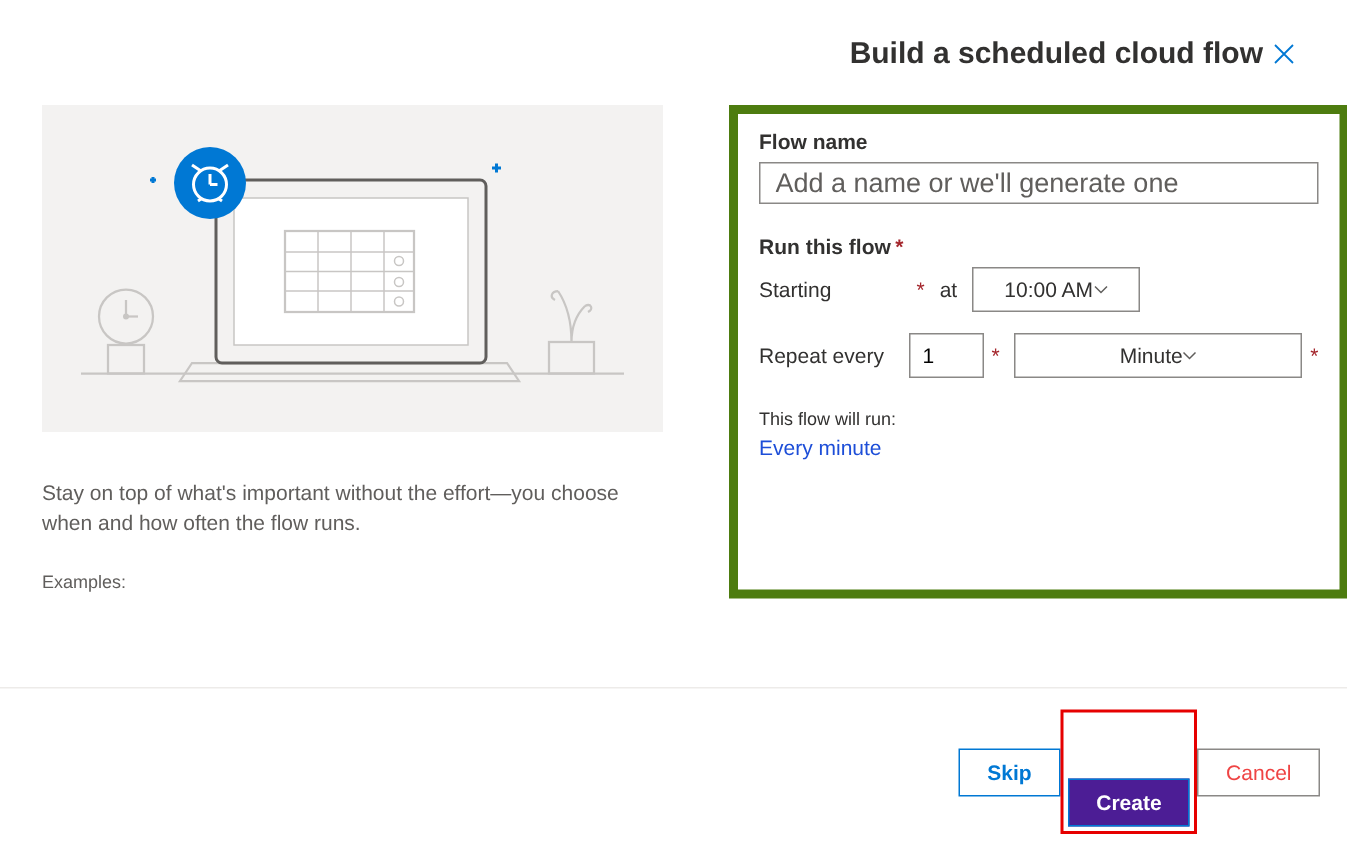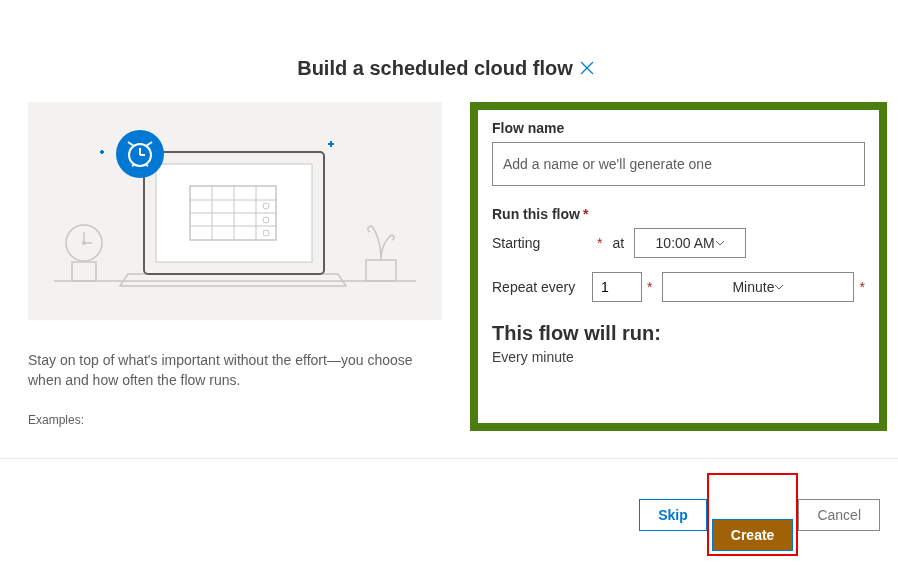--- a/index.html
+++ b/index.html
@@ -10,24 +10,23 @@
       background: #ffffff;
       width: 898px;
       height: 570px;
       position: relative;
     }
     .container {
       padding: 22px 28px 0 28px;
     }
     .header {
       display: flex;
-      justify-content: center;
+      justify-content: flex-end;
       align-items: center;
       margin-bottom: 20px;
-      margin-top: 32px;
     }
     .title {
       font-size: 20px;
       font-weight: 600;
       color: #323130;
     }
     .close-btn {
       width: 28px;
       height: 28px;
       display: flex;
@@ -46,22 +45,23 @@
     }
     .illustration {
       width: 414px;
       height: 218px;
       background: #f3f2f1;
       position: relative;
       margin-bottom: 24px;
     }
     .right-col {
       flex: 1;
-      border: 8px solid #4d7c0f;
+      border: 6px solid #4d7c0f;
       padding: 10px 14px 14px 14px;
+      margin-left: 16px;
     }
     .desc {
       color: #605e5c;
       font-size: 14px;
       line-height: 1.45;
       margin-bottom: 22px;
       margin-top: 30px;
     }
     .examples-label {
       color: #605e5c;
@@ -77,24 +77,24 @@
     }
     .field-label {
       font-weight: 600;
       font-size: 14px;
       color: #323130;
       margin-bottom: 6px;
     }
     .req { color: #a4262c; margin-left: 3px; }
     .text-input {
       width: 100%;
-      height: 44px;
+      height: 28px;
       border: 1px solid #8a8886;
       padding: 0 10px;
-      font-size: 14px;
+      font-size: 18px;
       font-family: inherit;
       color: #4c1d95;
     }
     .text-input::placeholder { color: #605e5c; }
     .section { margin-bottom: 20px; }
     .row {
       display: flex;
       align-items: center;
       margin-bottom: 14px;
       font-size: 14px;
@@ -140,28 +140,28 @@
       justify-content: center;
       padding: 0 10px;
       margin-left: 10px;
       font-size: 14px;
     }
     .chevron {
       width: 10px;
       height: 10px;
     }
     .summary-label {
-      font-weight: 700;
-      font-size: 20px;
+      font-weight: 400;
+      font-size: 12px;
       margin-bottom: 4px;
       margin-top: 20px;
     }
     .summary-text {
       font-size: 14px;
-      color: #404040;
+      color: #1d4ed8;
     }
     .footer {
       position: absolute;
       bottom: 0;
       left: 0;
       right: 0;
       border-top: 1px solid #edebe9;
       padding: 14px 18px;
       display: flex;
       justify-content: flex-end;
@@ -169,24 +169,24 @@
       align-items: center;
     }
     .btn {
       height: 32px;
       padding: 0 18px;
       border: 1px solid #8a8886;
       background: #fff;
       font-size: 14px;
       font-family: inherit;
       cursor: pointer;
-      color: #737373;
+      color: #ef4444;
     }
     .btn-primary {
-      background: #a16207;
+      background: #4c1d95;
       border: 1px solid #0078d4;
       color: #fff;
       font-weight: 600;
       margin-top: 41px;
     }
     .btn-skip {
       border: 1px solid #0078d4;
       color: #0078d4;
       font-weight: 600;
     }

